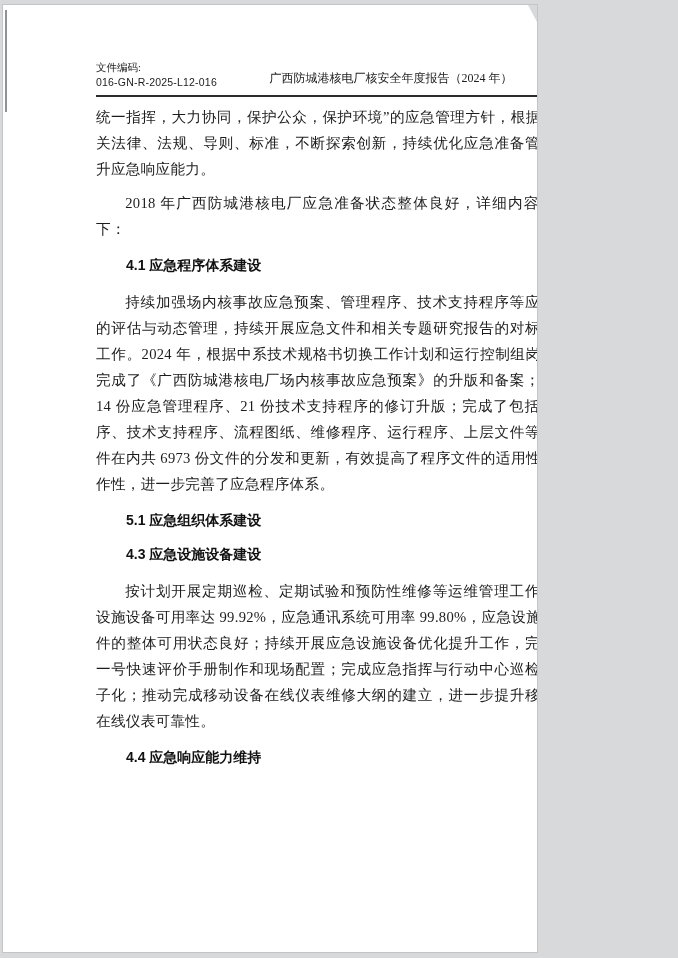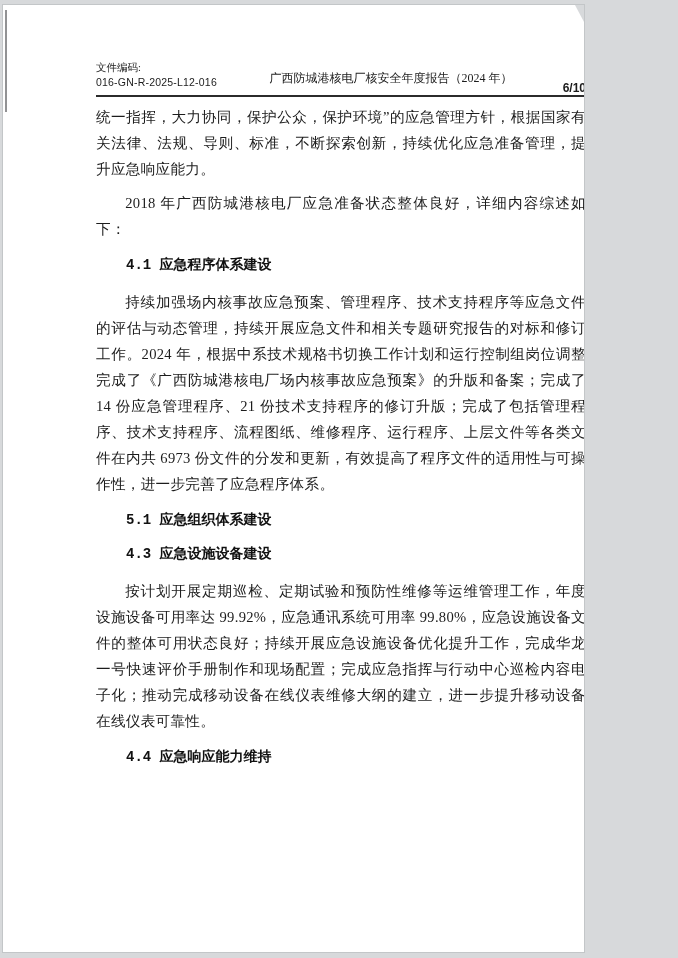--- a/index.html
+++ b/index.html
@@ -14,21 +14,21 @@
   .scan-canvas {
     position: relative;
     width: 678px;
     height: 958px;
     background: #d7d9db;
   }
   .page {
     position: absolute;
     left: 2px;
     top: 4px;
-    width: 583px;
+    width: 536px;
     height: 949px;
     background: #ffffff;
     border: 1px solid #c3c6c8;
     box-sizing: border-box;
     overflow: hidden;
   }
   
   .edge-artifact-left {
     position: absolute;
     left: 2px;
@@ -104,21 +104,21 @@
     font-size: 14.6px;
     line-height: 26px;
     margin: 0 0 8px 0;
     text-align: justify;
     letter-spacing: 0.3px;
   }
   .doc-body p.indented {
     text-indent: 2em;
   }
   .doc-body h2.section-heading {
-    font-family: Liberation Mono, monospace;
+    font-family: Liberation Sans, sans-serif;
     font-size: 14px;
     font-weight: bold;
     color: #111111;
     margin: 13px 0 13px 0;
     padding-left: 30px;
     line-height: 21px;
   }
 </style>
 </head>
 <body>

